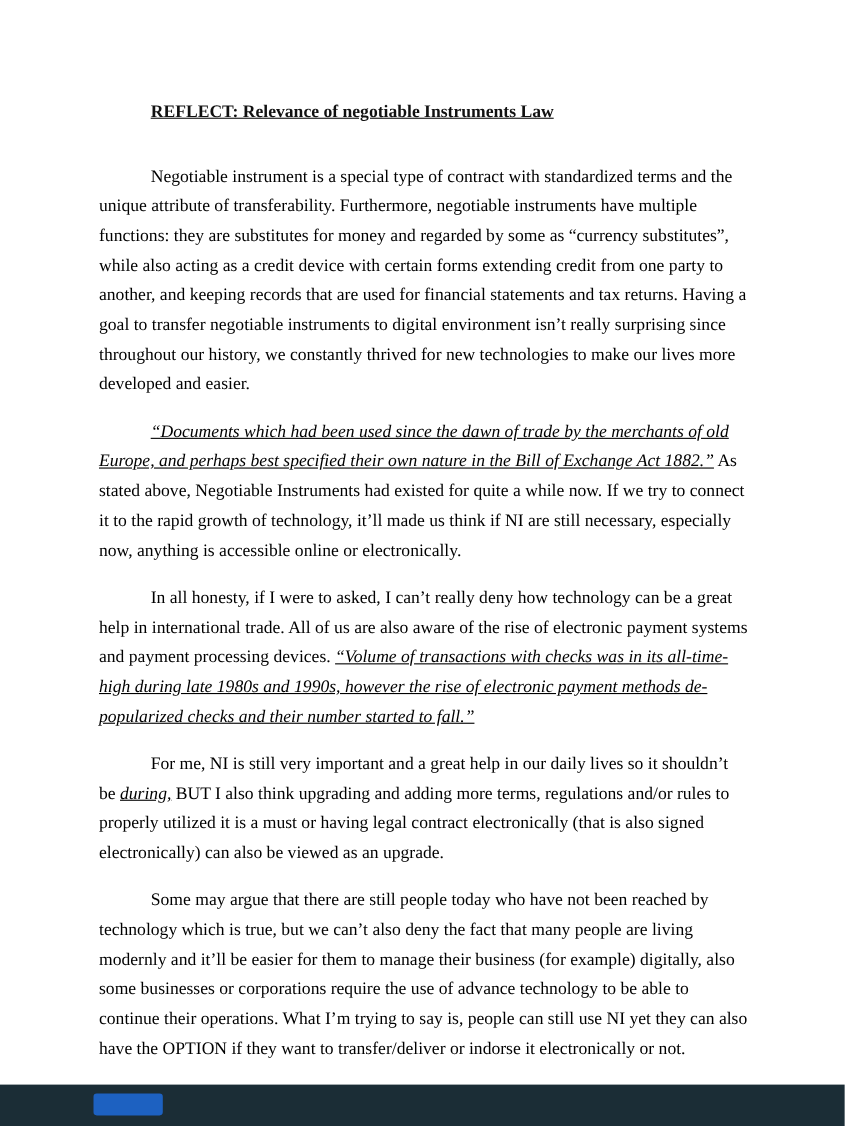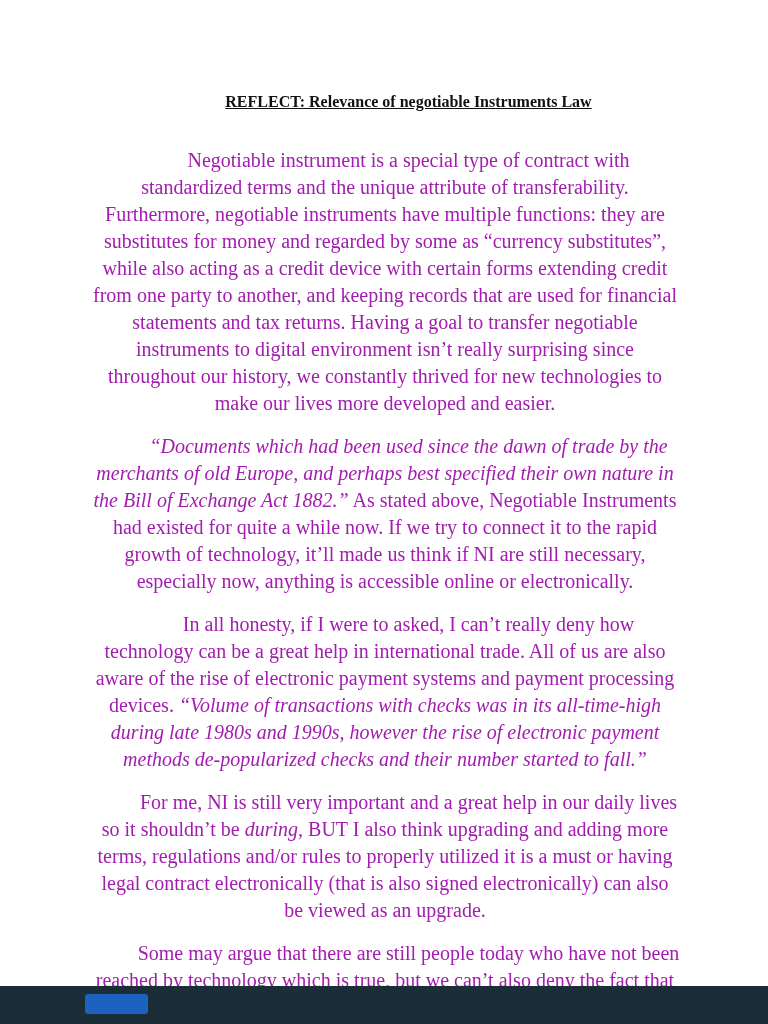--- a/index.html
+++ b/index.html
@@ -17,42 +17,42 @@
   }
   .page {
     position: absolute;
     top: 0;
     left: 0;
     width: 768px;
     height: 986px;
     background: #ffffff;
     box-sizing: border-box;
     padding: 88px 88px 0 90px;
-    text-align: center;
   }
   .title {
     font-size: 16px;
     font-weight: bold;
     text-decoration: underline;
     margin: 0 0 32px 47px;
     line-height: 27px;
     color: #111111;
   }
   .body-text {
     font-size: 16px;
   }
   .para {
     margin: 16px 0 9px 0;
     line-height: 27px;
     text-indent: 47px;
-    font-size: 20px;
-    color: #a21caf;
+    font-size: 16px;
+    color: #000000;
   }
   .para .italic {
     font-style: italic;
+    text-decoration: underline;
   }
   .footer-bar {
     position: absolute;
     left: 0;
     bottom: 0;
     width: 768px;
     height: 38px;
     background: #1b2d36;
   }
   .footer-badge {

